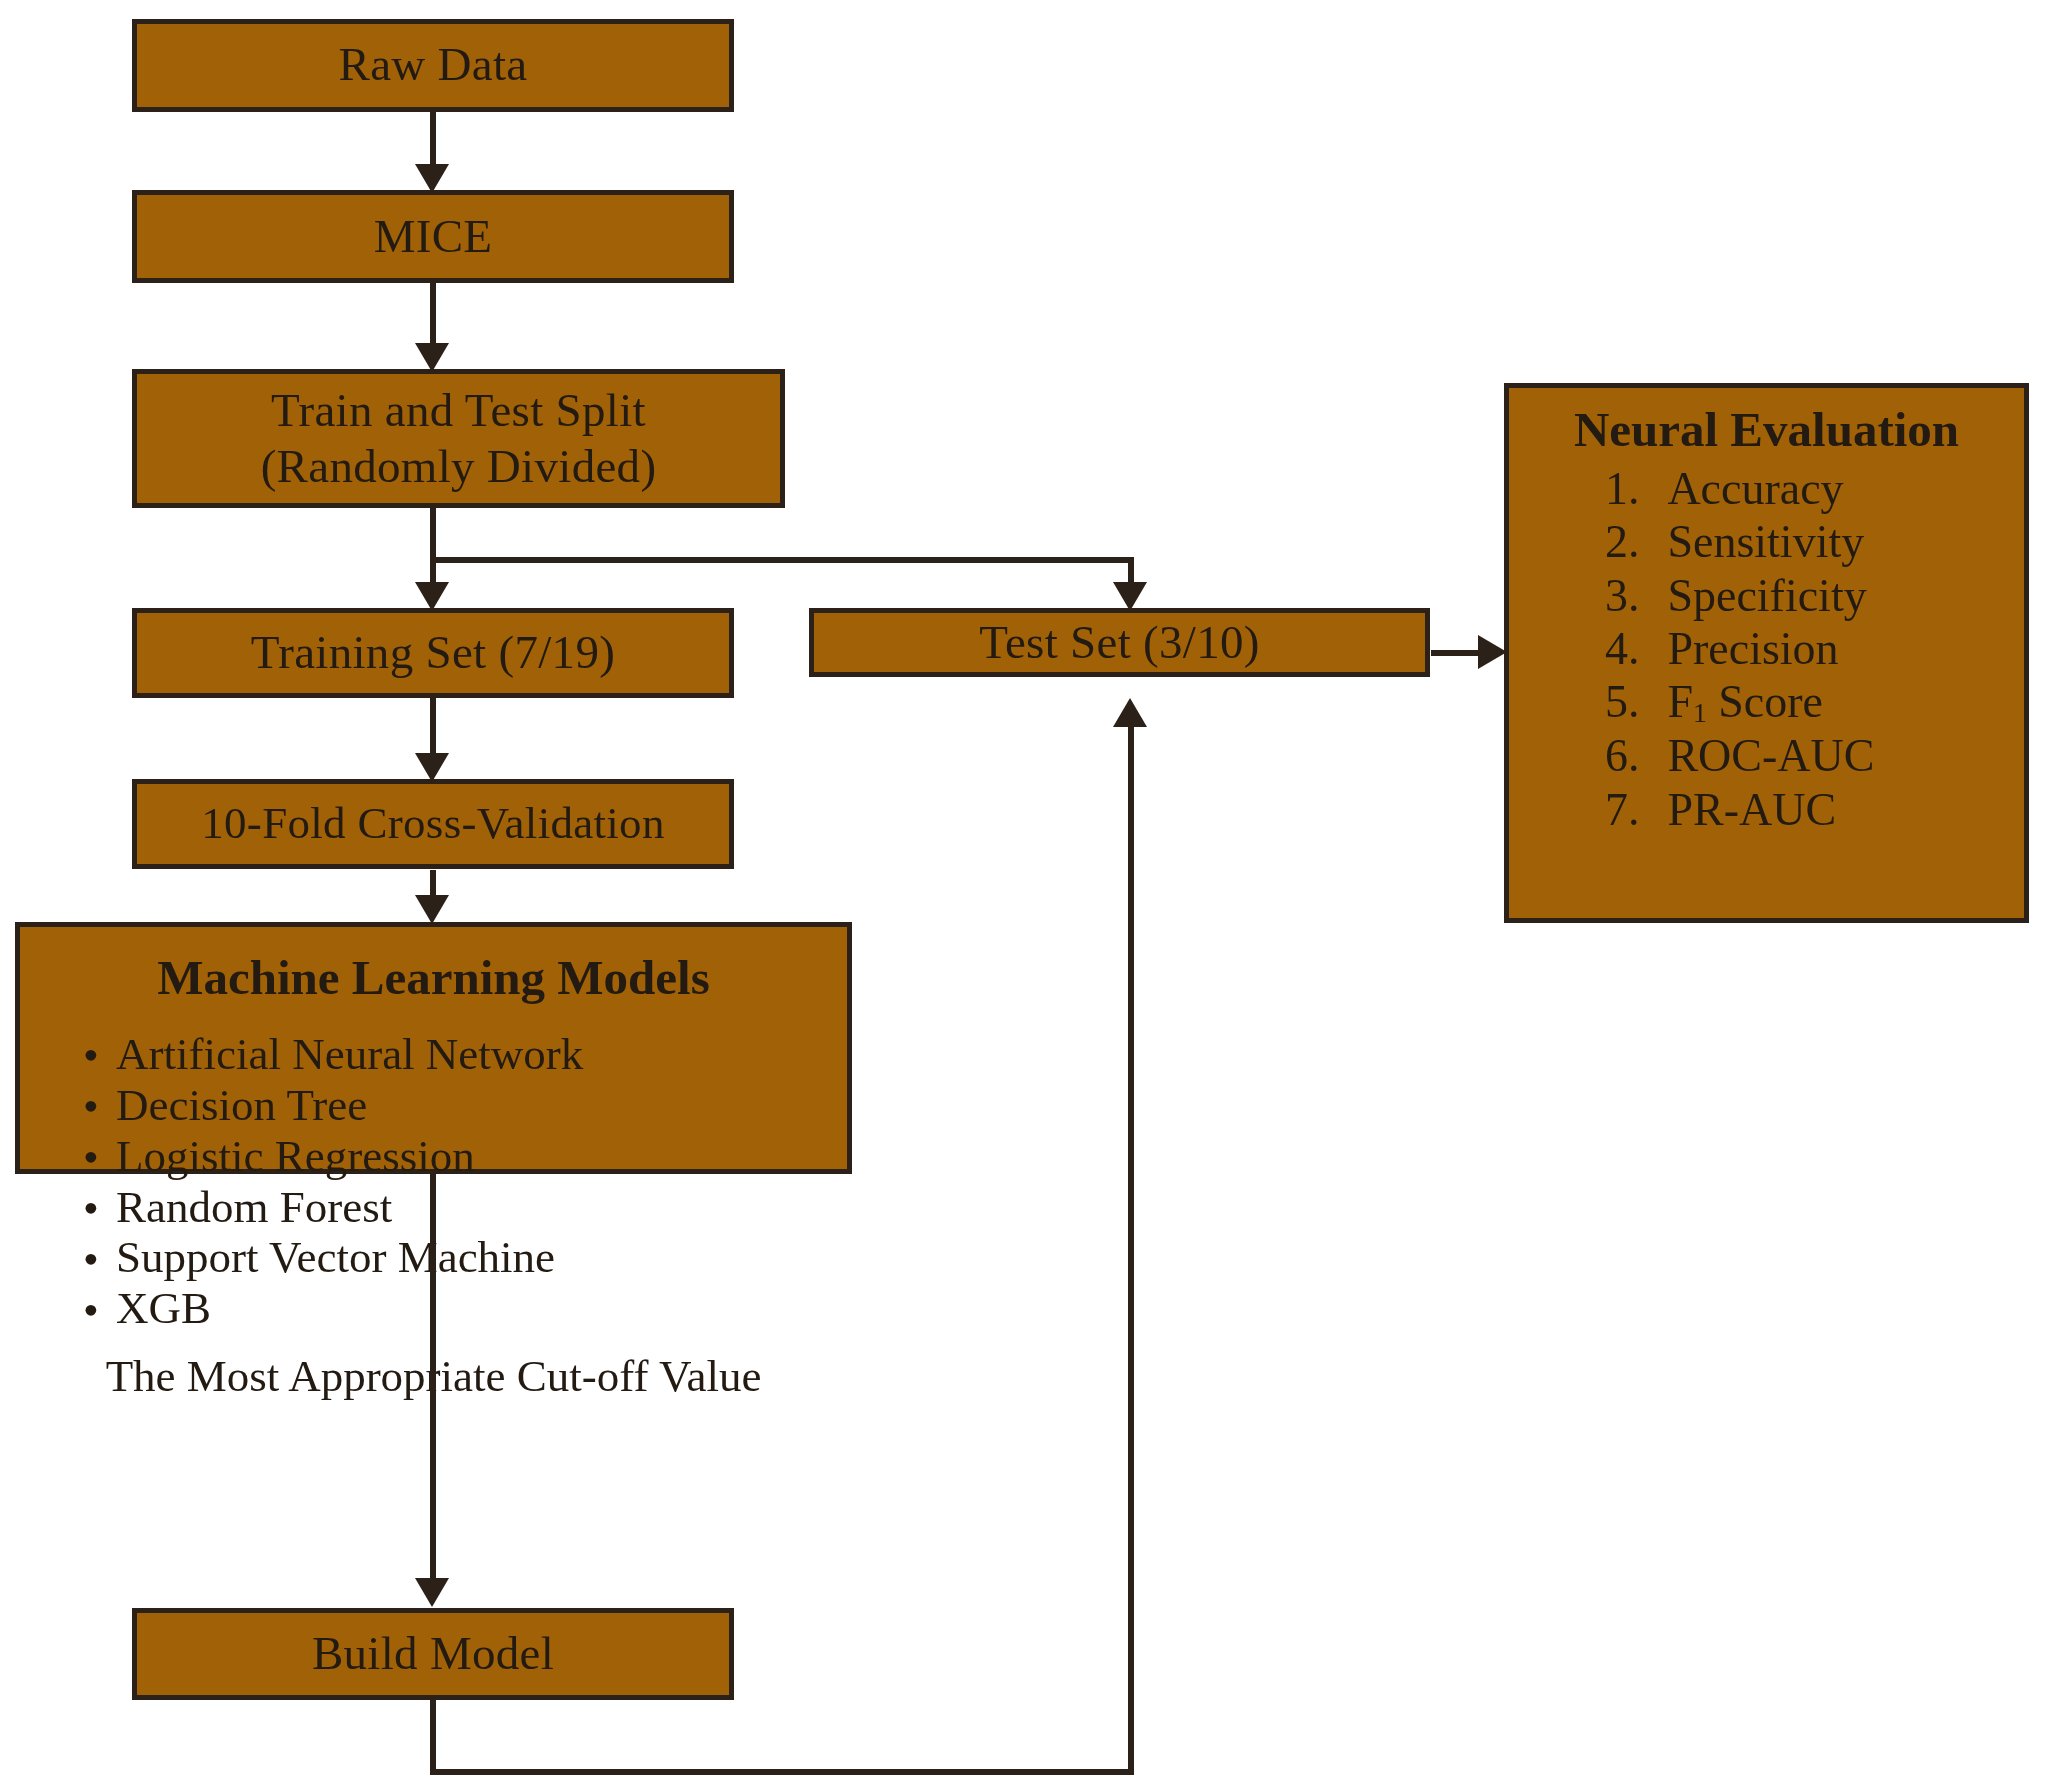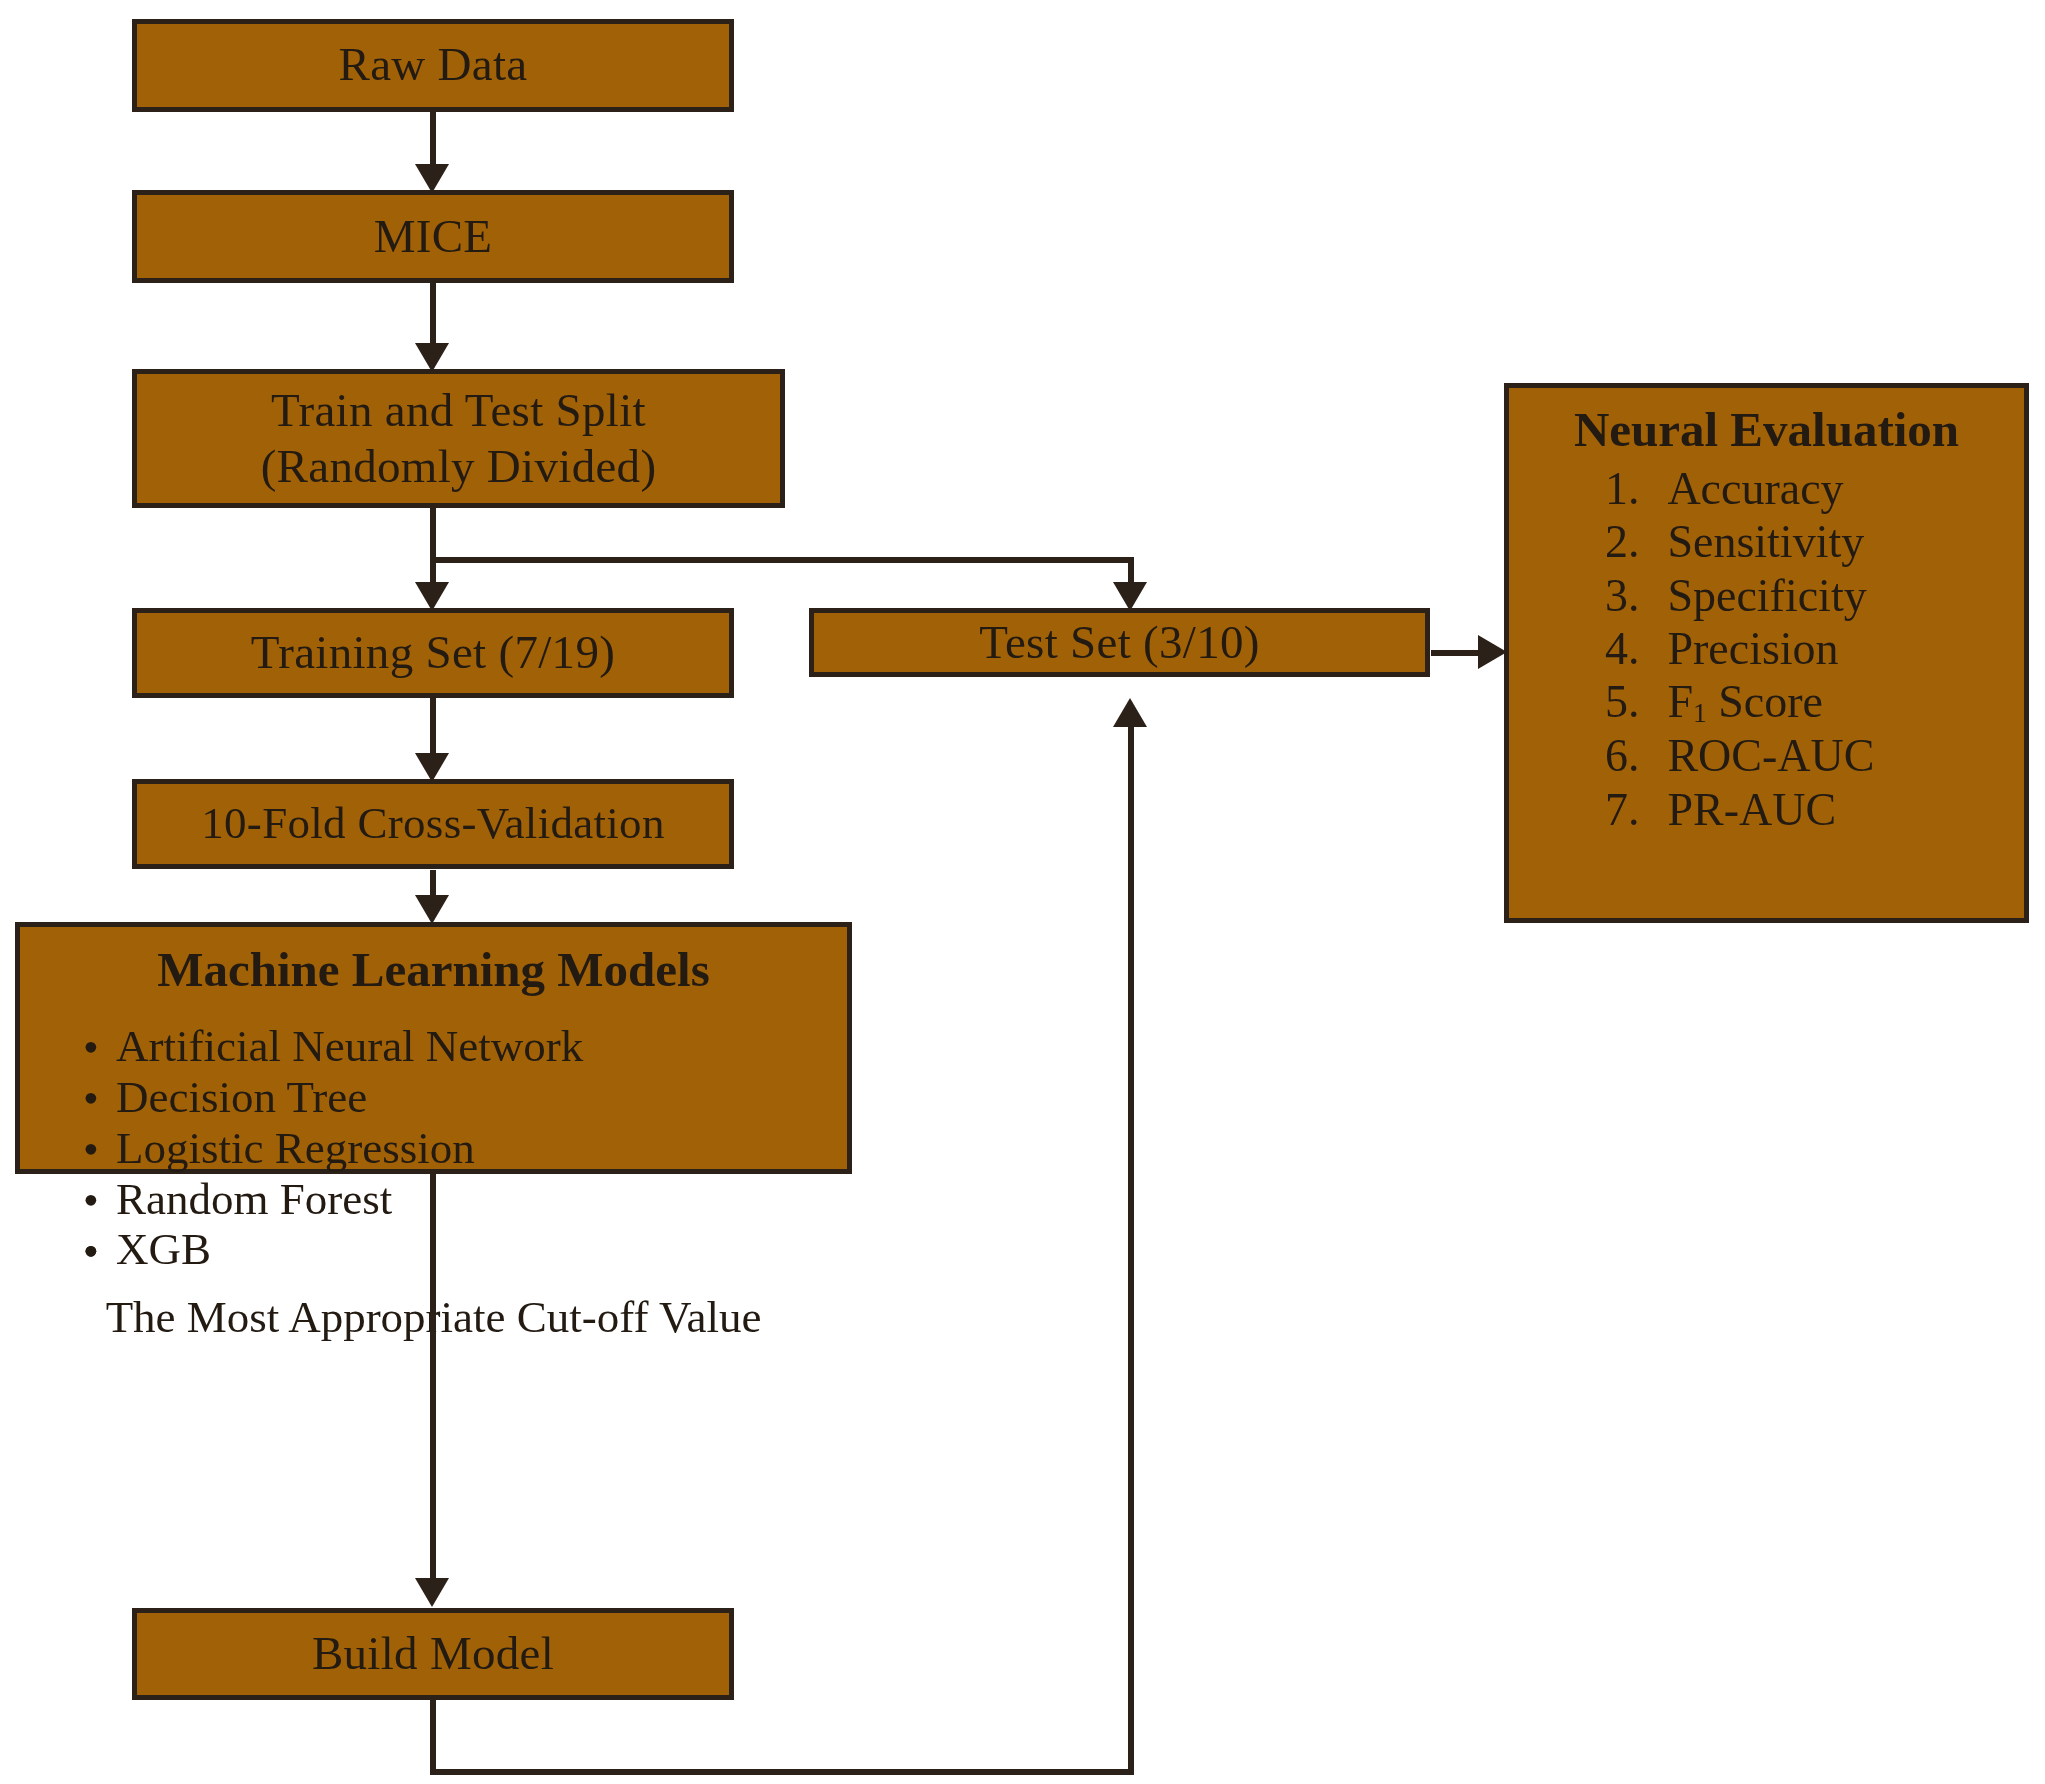--- a/index.html
+++ b/index.html
@@ -33,21 +33,21 @@
   }
 
   
   #box-raw-data        { left:132px;  top:18.6px;   width:602px; height:93px;  font-size:47px; }
   #box-mice            { left:132px;  top:190px;  width:602px; height:93px;  font-size:47px; }
   #box-split           { left:132px;  top:369px;  width:653px; height:139px;  font-size:47px; }
   #box-training-set    { left:132px;  top:608px; width:602px; height:90px;  font-size:47px; }
   #box-test-set        { left:809px; top:608px; width:621px; height:69px;  font-size:47px; }
   #box-cross-val       { left:132px;  top:779px; width:602px; height:90px;  font-size:45px; }
   #box-ml-models       { left:15px;   top:922px; width:837px; height:252px;  font-size:45px;
-                         justify-content:flex-start; padding-top:14px; }
+                         justify-content:flex-start; padding-top:22px; }
   #box-build-model     { left:132px;  top:1608px; width:602px; height:92px;  font-size:47px; }
   #box-model-eval      { left:1504px; top:383px;  width:525px;  height:540px; font-size:45px;
                          justify-content:flex-start; padding-top:12.8px; }
 
   
   .ml-title{
     font-weight:bold;
     font-size:49px;
     margin-bottom:22.3px;
     white-space:nowrap;
@@ -162,21 +162,21 @@
     <span class="lbl">10-Fold Cross-Validation</span>
   </div>
 
   <div class="box" id="box-ml-models">
     <div class="ml-title">Machine Learning Models</div>
     <ul class="ml-list" id="ml-list">
         <li><span class="bullet">•</span><span>Artificial Neural Network</span></li>
         <li><span class="bullet">•</span><span>Decision Tree</span></li>
         <li><span class="bullet">•</span><span>Logistic Regression</span></li>
         <li><span class="bullet">•</span><span>Random Forest</span></li>
-        <li><span class="bullet">•</span></li>
+        <li><span class="bullet">•</span><span>Support Vector Machine</span></li>
         <li><span class="bullet">•</span><span>XGB</span></li>
       </ul>
     <div class="ml-footer">The Most Appropriate Cut-off Value</div>
   </div>
 
   <div class="box" id="box-build-model">
     <span class="lbl">Build Model</span>
   </div>
 
   <div class="box" id="box-model-eval">

